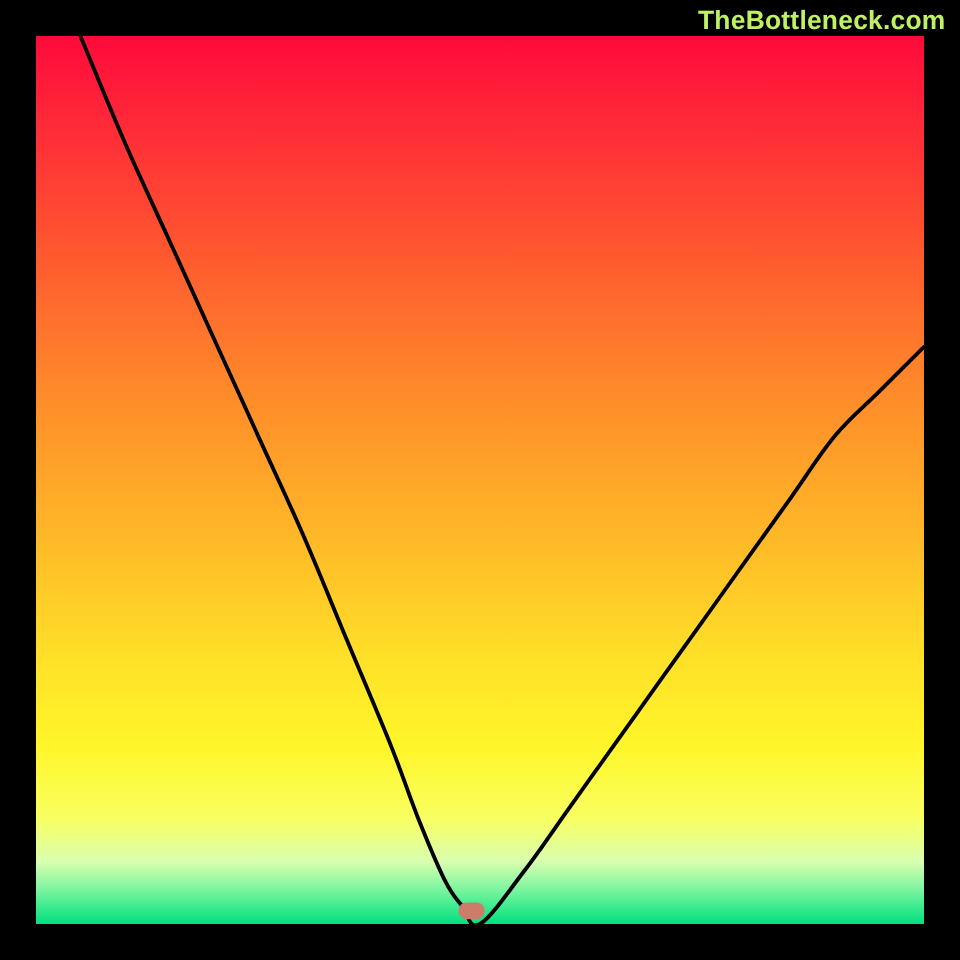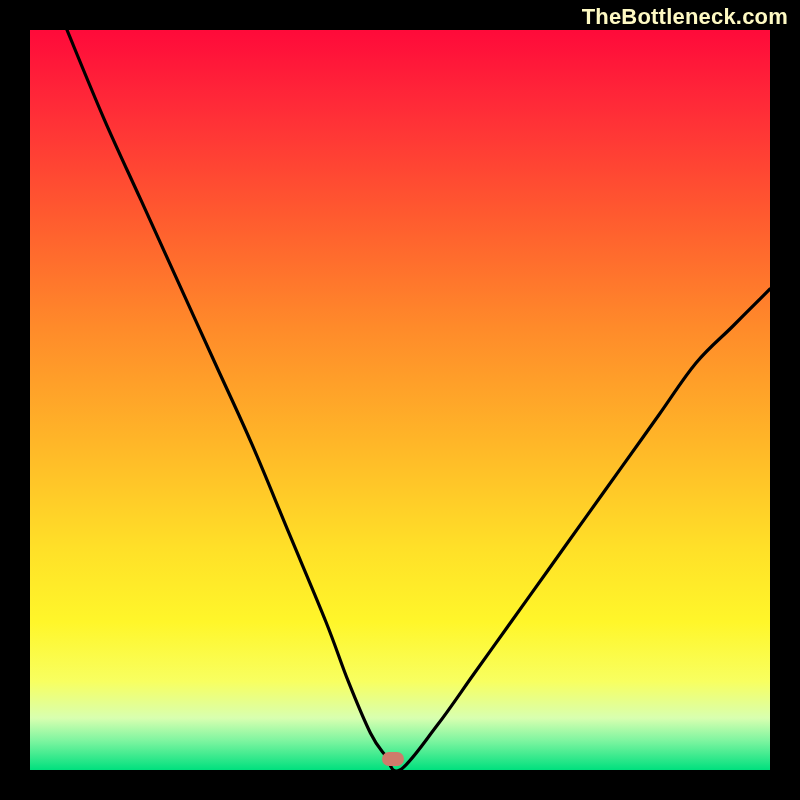--- a/index.html
+++ b/index.html
@@ -36,21 +36,21 @@
       #00e07e 100%
     );
   }
   .watermark {
     position: absolute;
     top: 4px;
     right: 12px;
     font-family: Arial, Helvetica, sans-serif;
     font-size: 22px;
     font-weight: 600;
-    color: #fef9c3;
+    color: #bef264;
     letter-spacing: 0.2px;
   }
   svg.curve {
     position: absolute;
     left: 0;
     top: 0;
     width: 740px;
     height: 740px;
   }
   .marker {

